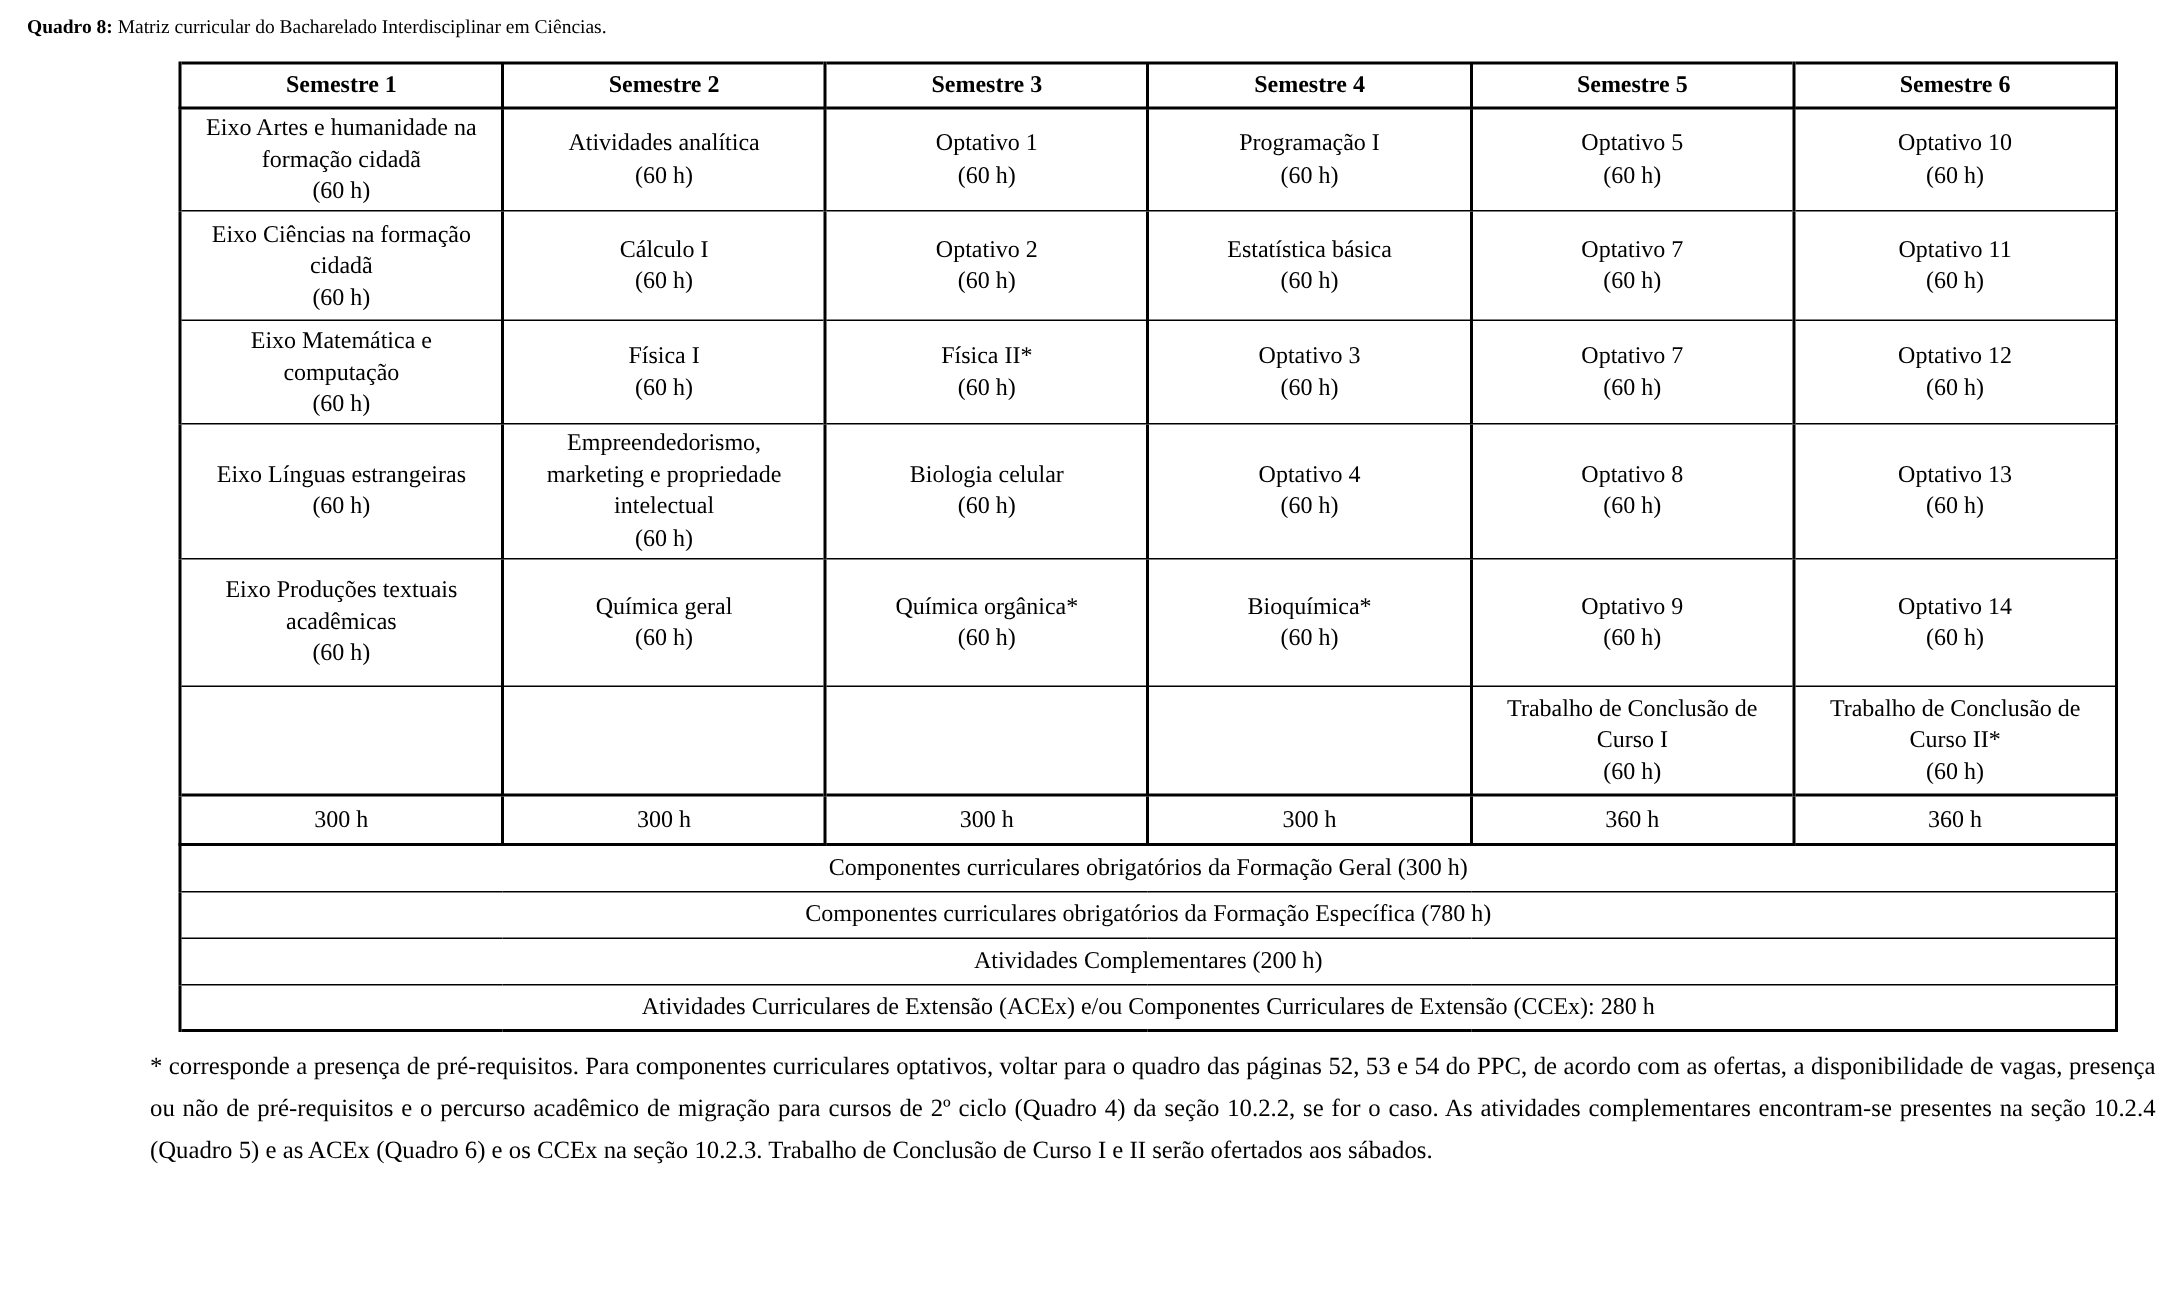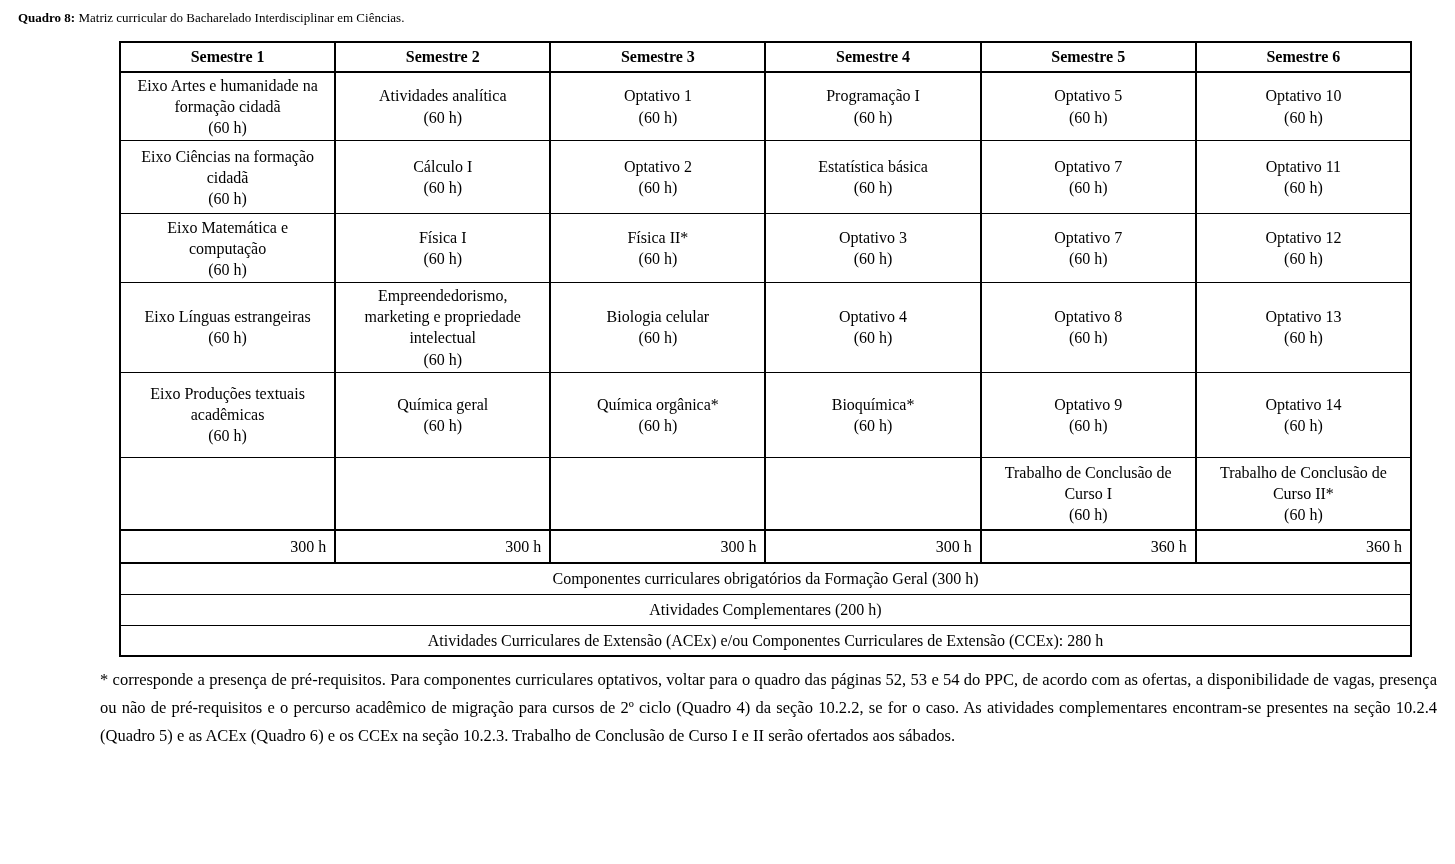--- a/index.html
+++ b/index.html
@@ -44,21 +44,21 @@
   table.matrix { border: 2px solid #000; }
   table.matrix thead th { font-weight: bold; border-bottom-width: 2px; }
   tr.r-h   { height: 30px; }
   tr.r1    { height: 57px; padding-left: 47px; }
   tr.r2    { height: 73px; }
   tr.r3    { height: 69px; }
   tr.r4    { height: 88px; }
   tr.r5    { height: 85px; }
   tr.r6    { height: 73px; }
   tr.r-tot { height: 33px; }
-  tr.r-tot td { border-top-width: 2px; border-bottom-width: 2px; text-align: right; }
+  tr.r-tot td { border-top-width: 2px; border-bottom-width: 2px; }
   tr.r-sum { height: 31px; }
   tr.r-sum td { border-left-width: 2px; border-right-width: 2px; }
   .c-name, .c-hours { display: block; }
   .footnote {
     margin: 9px 0 0 82px;
     width: 1337px;
     font-size: 16.5px;
     line-height: 28px;
     text-align: justify;
   }
@@ -244,20 +244,23 @@
         <td>300 h</td>
         <td>300 h</td>
         <td>300 h</td>
         <td>360 h</td>
         <td>360 h</td>
       </tr>
       <tr class="r-sum">
         <td colspan="6">Componentes curriculares obrigatórios da Formação Geral (300 h)</td>
       </tr>
       <tr class="r-sum">
+        <td colspan="6">Componentes curriculares obrigatórios da Formação Específica (780 h)</td>
+      </tr>
+      <tr class="r-sum">
         <td colspan="6">Atividades Complementares (200 h)</td>
       </tr>
       <tr class="r-sum">
         <td colspan="6">Atividades Curriculares de Extensão (ACEx) e/ou Componentes Curriculares de Extensão (CCEx): 280 h</td>
       </tr>
     </tbody>
   </table>
 
   <p class="footnote"><span>* corresponde a presença de pré-requisitos. Para componentes curriculares optativos, voltar para o </span><b>quadro das páginas 52, 53 e 54 do PPC</b><span>, de acordo com as ofertas, a disponibilidade de vagas, presença ou não de pré-requisitos e o percurso acadêmico de migração para cursos de 2º ciclo (</span><b>Quadro 4</b><span>) da seção </span><b>10.2.2</b><span>, se for o caso. As atividades complementares encontram-se presentes na seção </span><b>10.2.4</b><span> (</span><b>Quadro 5</b><span>) e as ACEx (</span><b>Quadro 6</b><span>) e os CCEx na seção </span><b>10.2.3.</b><span> Trabalho de Conclusão de Curso I e II serão ofertados aos sábados.</span></p>
 

